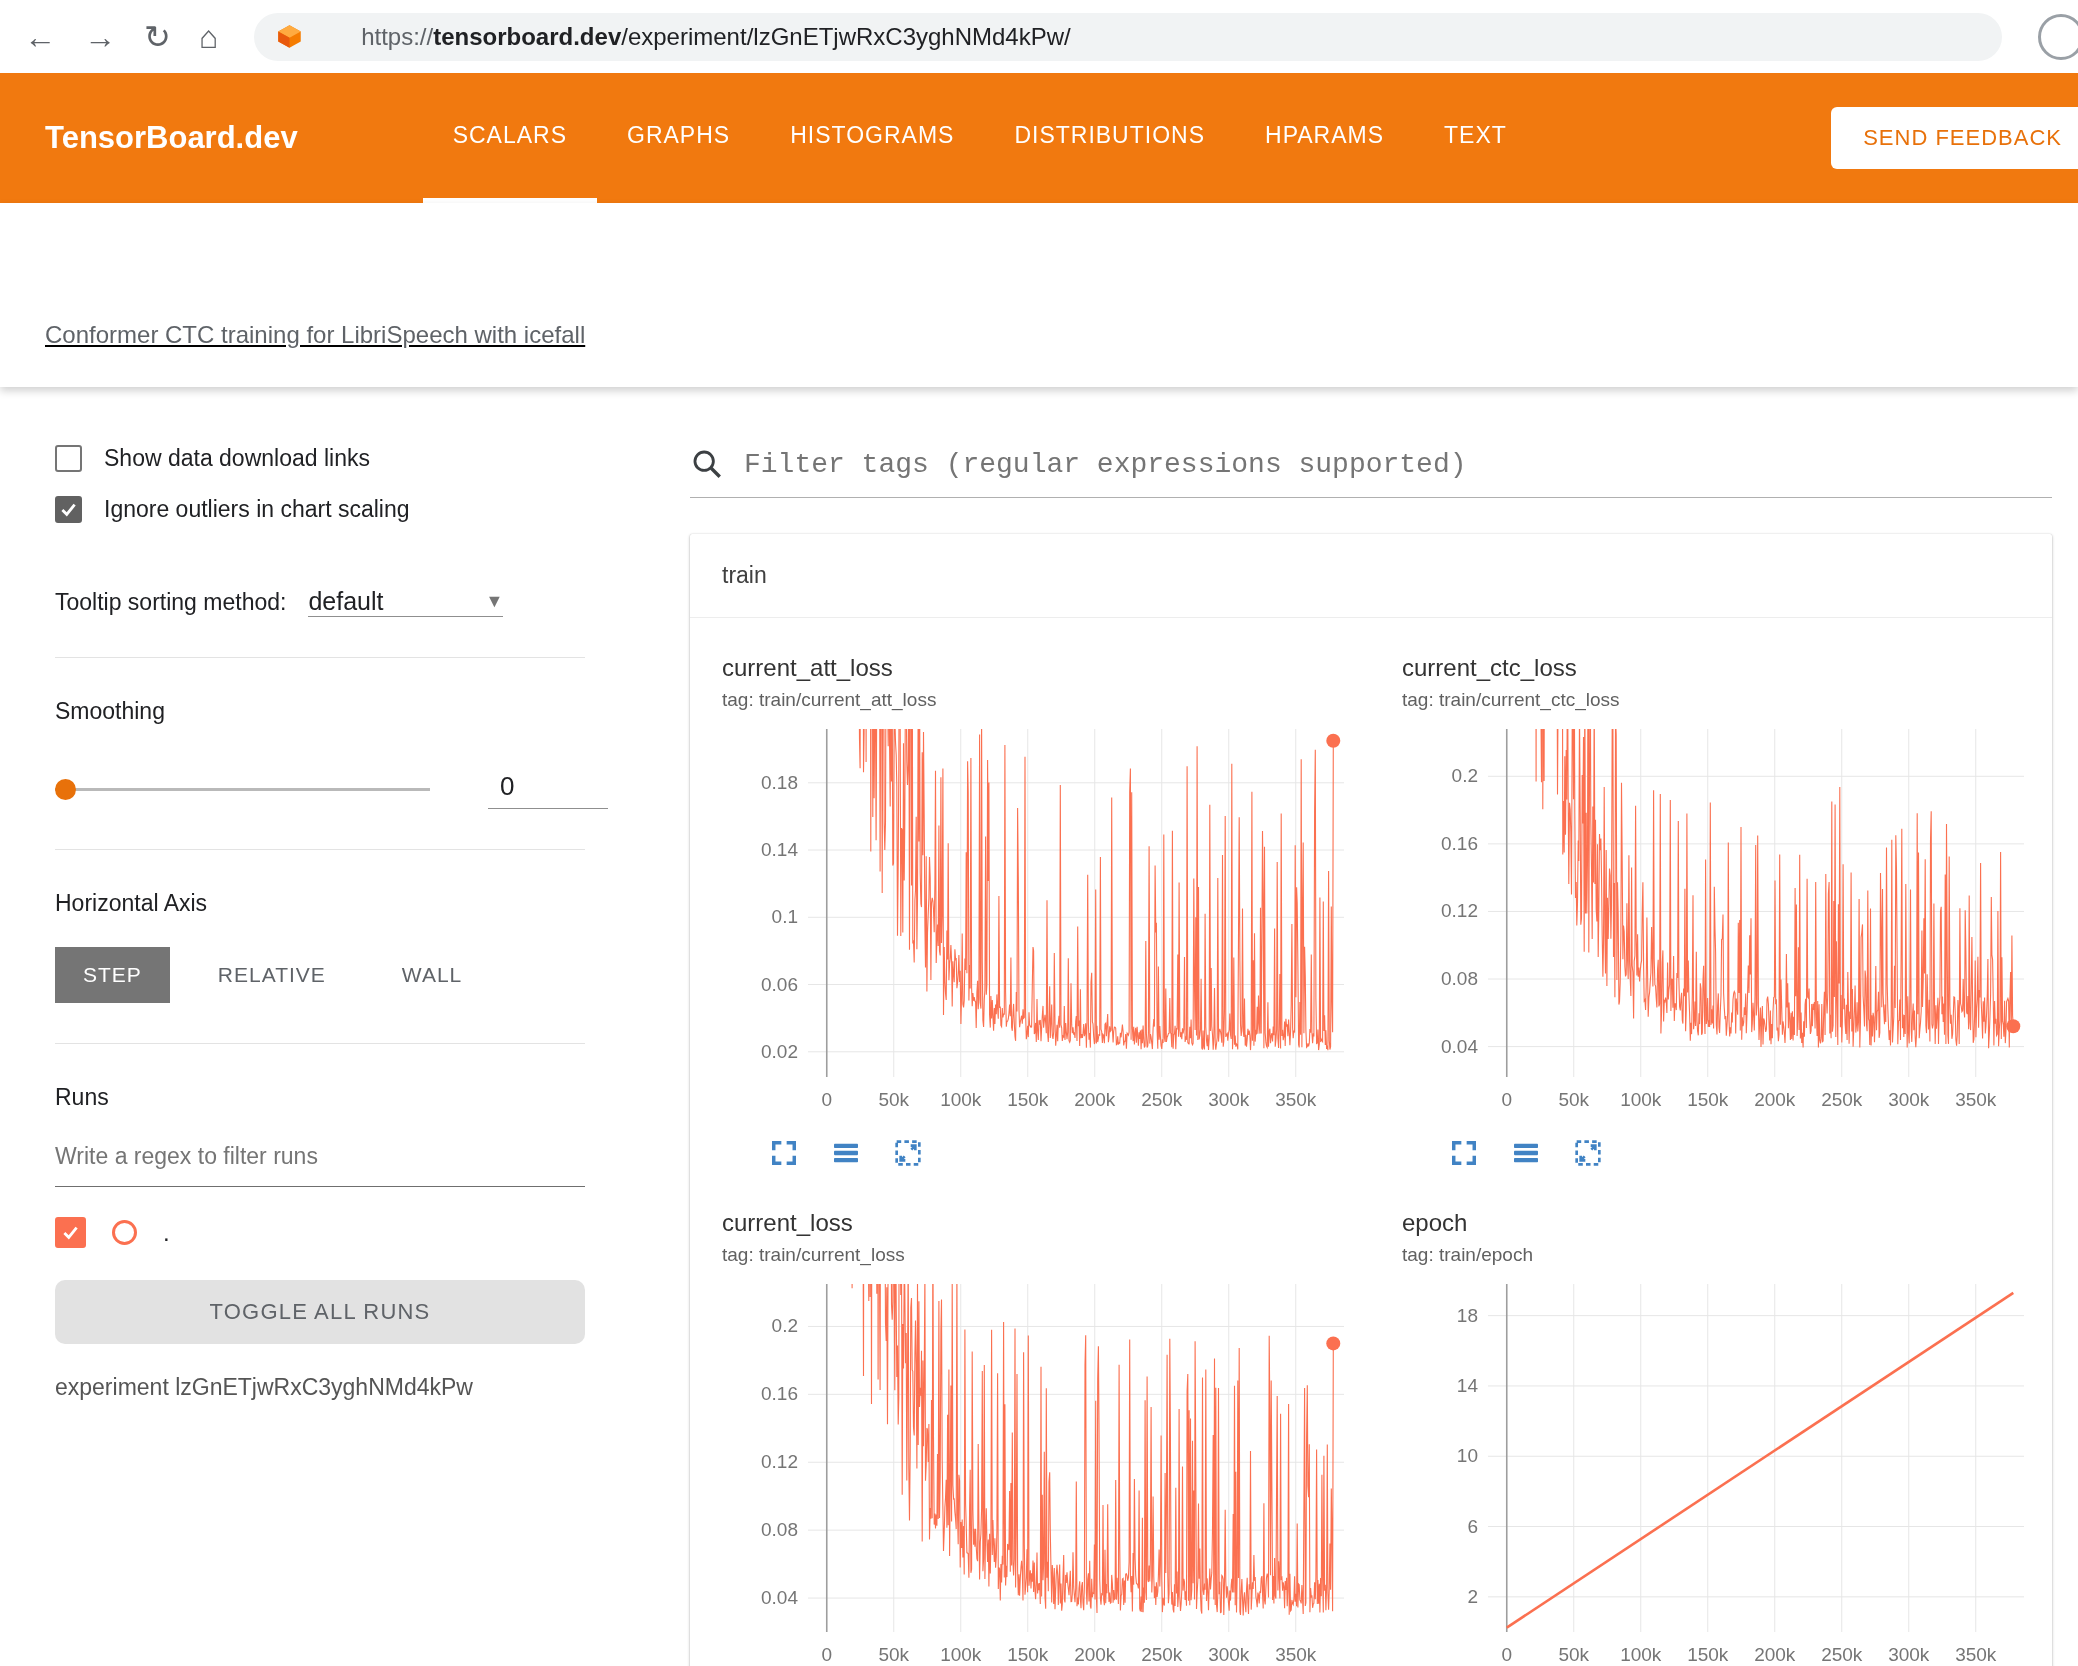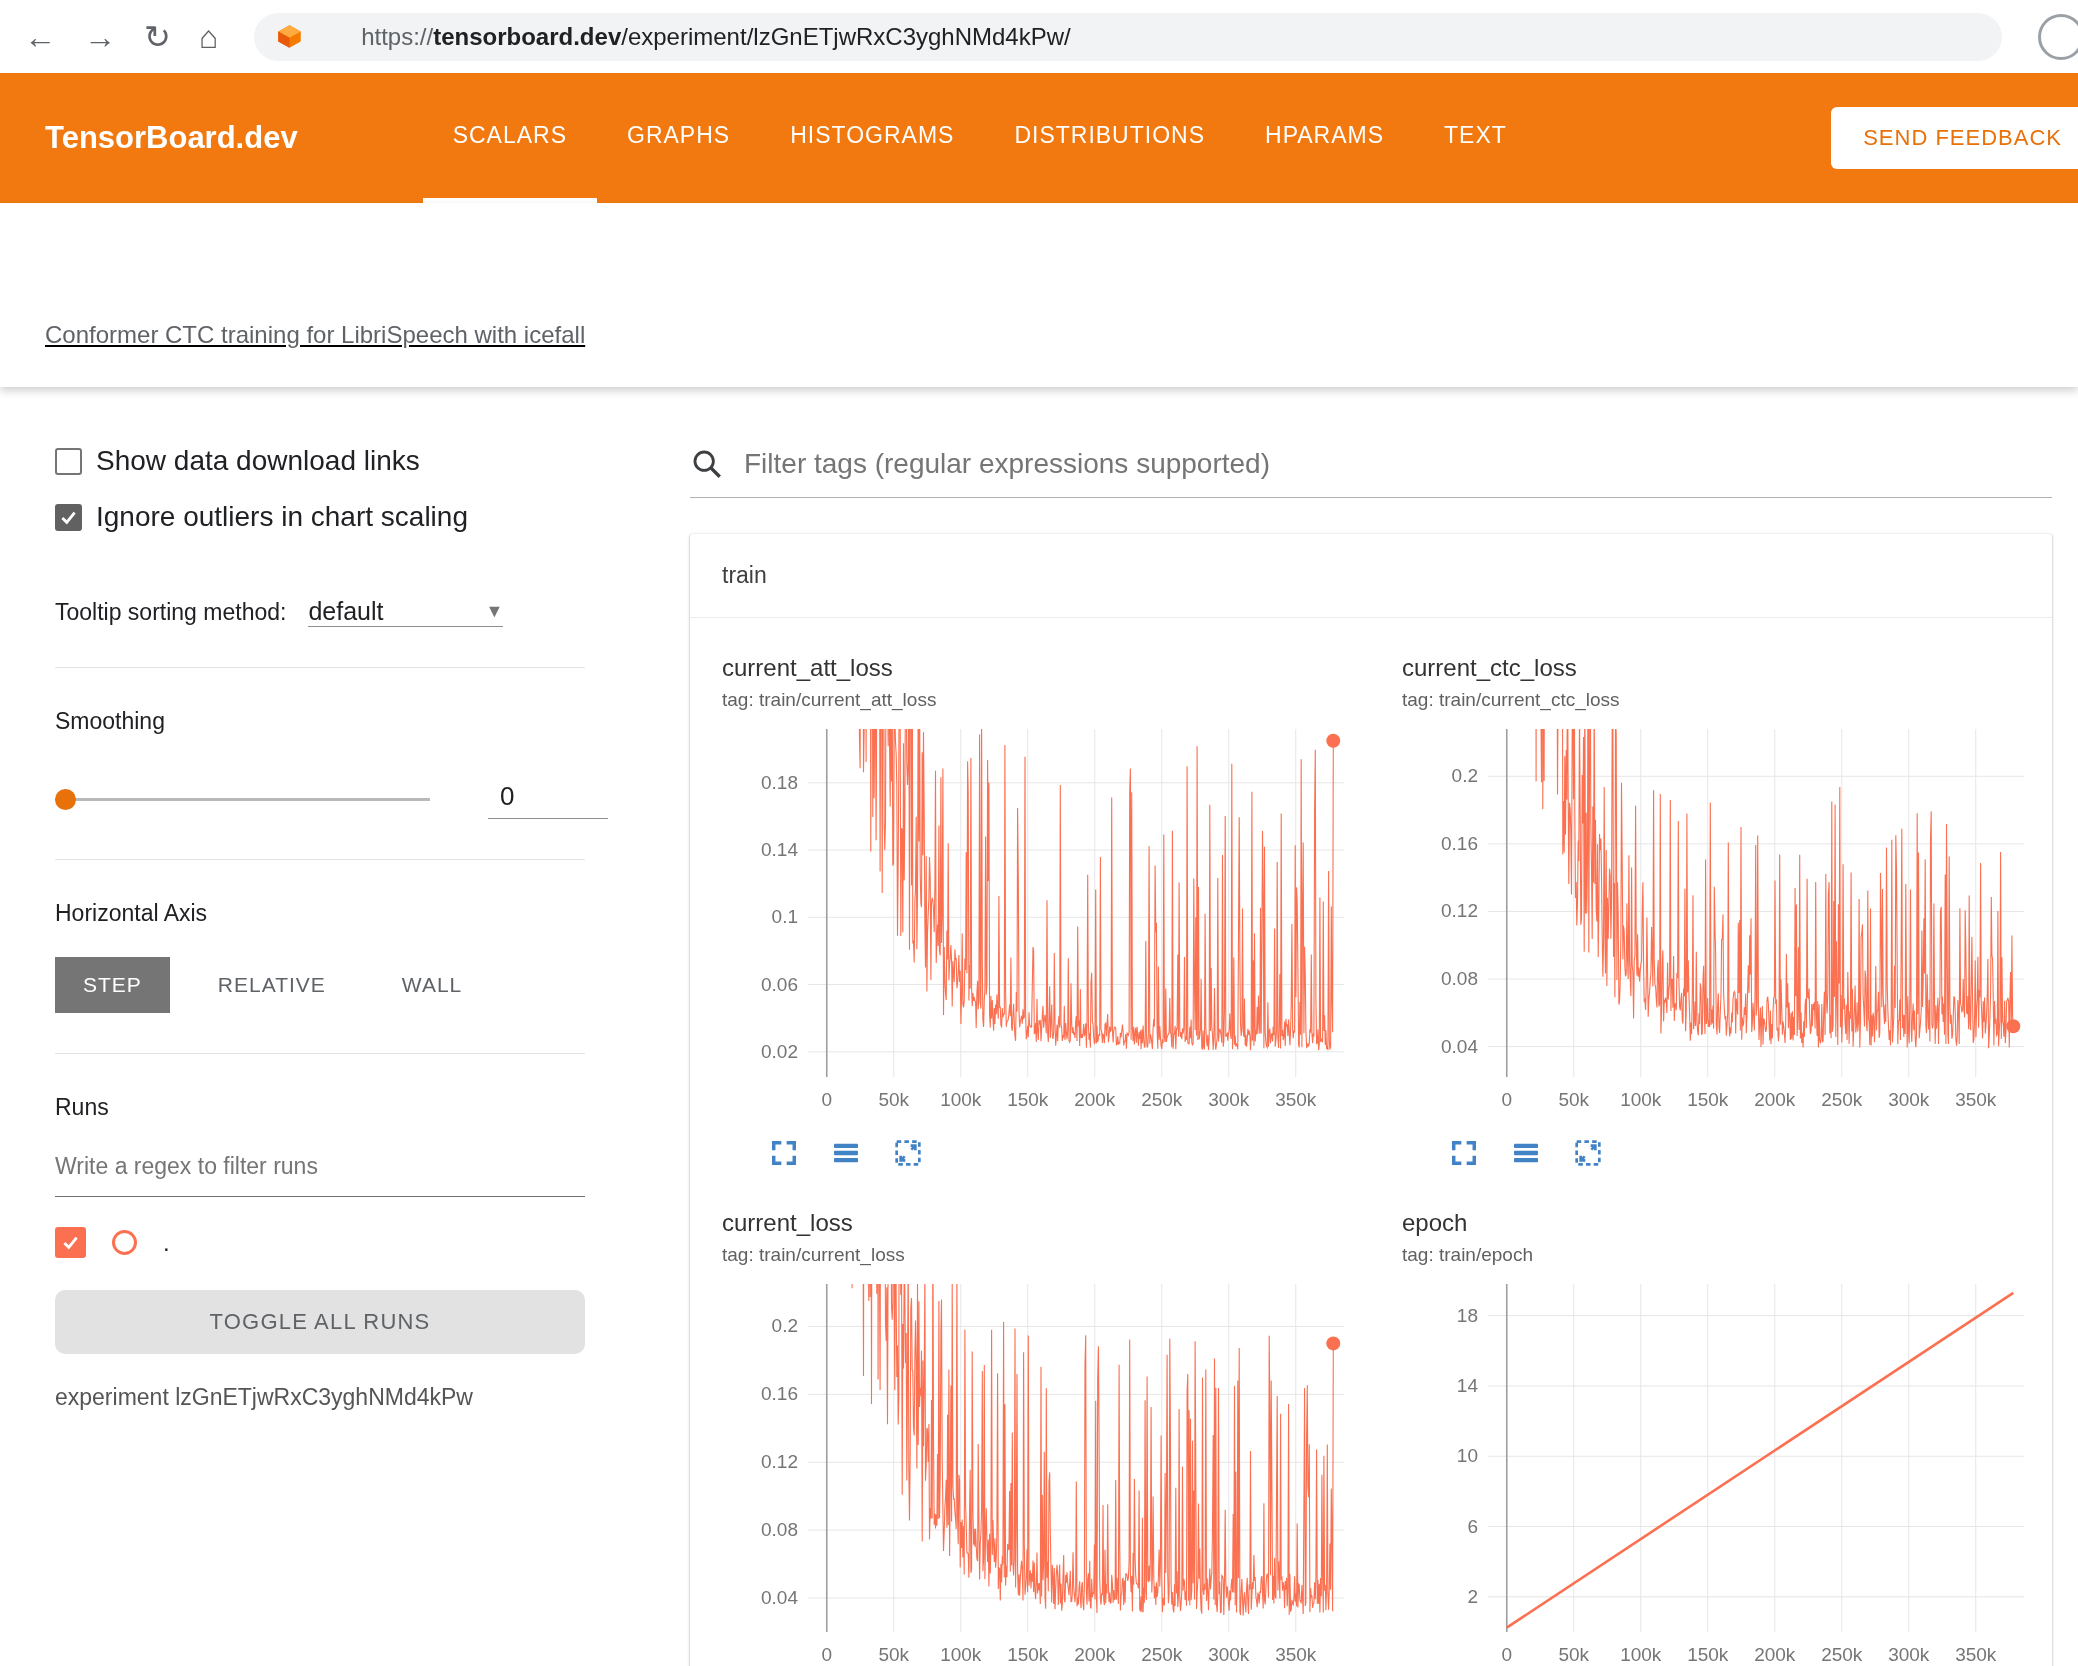--- a/index.html
+++ b/index.html
@@ -39,22 +39,22 @@
                    position:relative; z-index:2; display:flex; align-items:flex-end;
                    padding:0 45px 38px;text-decoration:underline; }
   .subtitle { font-size:24px; color:#5f6368; }
 
   
   .content { display:flex; height:1309px; background:#fff; }
   .sidebar { width:640px; min-width:640px; padding:58px 55px 0; }
   .main { flex:1; padding:60px 26px 0 50px; min-width:0; }
 
   
-  .cb-row { display:flex; align-items:center; gap:14px; margin-bottom:24px;
-            font-size:28px; color:#202124; cursor:pointer; }
+  .cb-row { display:flex; align-items:center; gap:22px; margin-bottom:24px;
+            font-size:23px; color:#202124; cursor:pointer; }
   .checkbox { width:27px; height:27px; border:2px solid #757575; border-radius:3px;
               flex:0 0 auto; display:flex; align-items:center; justify-content:center; }
   .checkbox.checked { background:#616161; border-color:#616161; }
   .checkbox svg { width:21px; height:21px; }
   .checkbox.coral { width:31px; height:31px; background:#fb7050; border-color:#fb7050; }
   .radio-circle { width:25px; height:25px; border-radius:50%; border:3px solid #fb7050;
                   flex:0 0 auto; }
   .tooltip-row { display:flex; align-items:baseline; gap:22px; margin-top:64px;
                  font-size:23px; color:#202124; }
   .select { display:flex; align-items:center; justify-content:space-between;
@@ -85,21 +85,21 @@
   .toggle-btn { width:100%; background:#e2e2e2; border:none; border-radius:10px;
                 color:#5f6368; font-size:22px; letter-spacing:1.2px; padding:19px 0;
                 margin-top:32px; cursor:pointer; font-family:"Liberation Sans",sans-serif; }
   .experiment-label { margin-top:30px; font-size:23px; color:#555; }
 
   
   .filter-row { display:flex; align-items:center; gap:20px;
                 border-bottom:1px solid #b0b0b0; padding-bottom:16px; }
   .filter-row svg { flex:0 0 auto; }
   .filter-input { flex:1; border:none; outline:none; font-size:28px; color:#202124;
-                  background:transparent; font-family:Liberation Sans, sans-serif; }
+                  background:transparent; font-family:Liberation Mono, monospace; }
   .filter-input::placeholder { color:#757575; }
   .card { margin-top:36px; background:#fff; border-radius:2px;
           box-shadow:0 1px 3px rgba(0,0,0,0.3), 0 0 1px rgba(0,0,0,0.2);
           padding-bottom:40px; }
   .card-header { padding:28px 32px; font-size:23px; color:#404040;
                  border-bottom:1px solid #ededed; }
   .charts-grid { display:grid; grid-template-columns:1fr 1fr; padding:20px 12px 0;
                  row-gap:24px; }
   .chart-card { padding:16px 20px 0; }
   .chart-title { font-size:24px; color:#333; }

